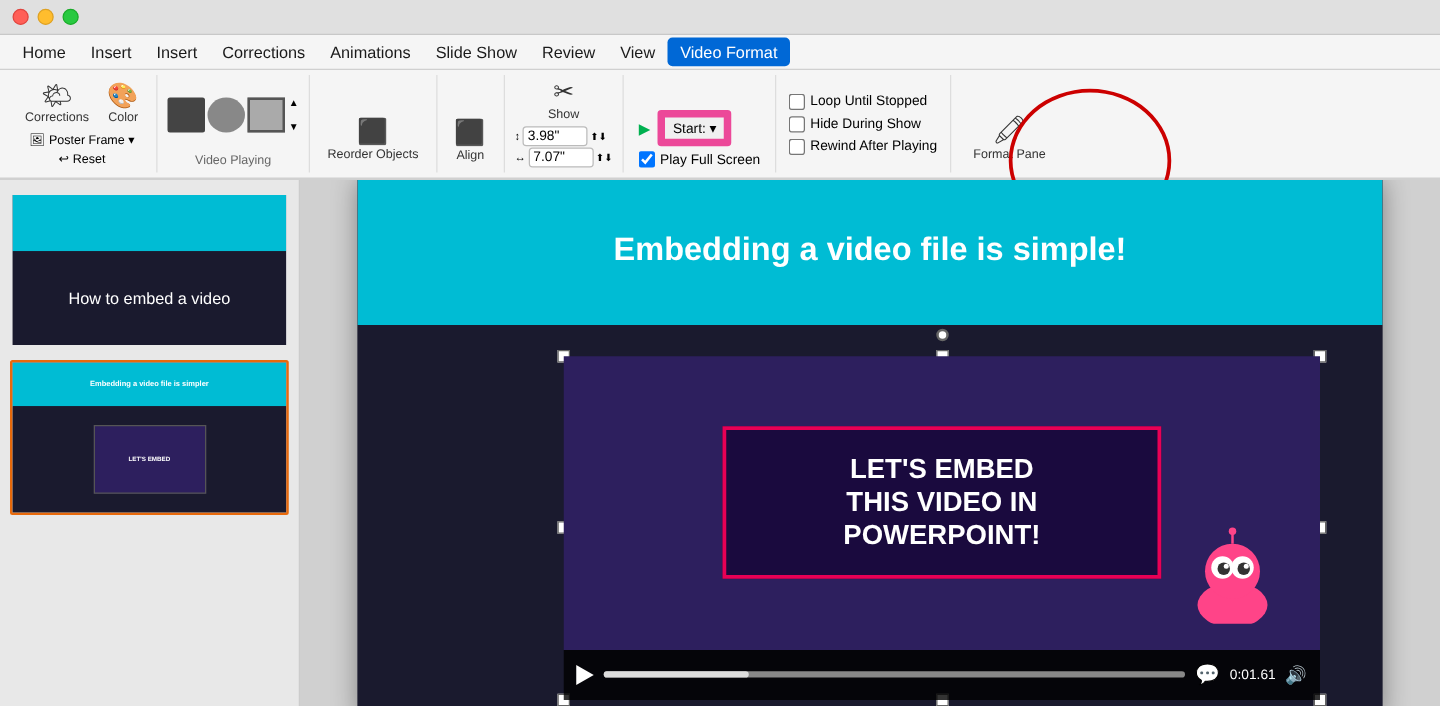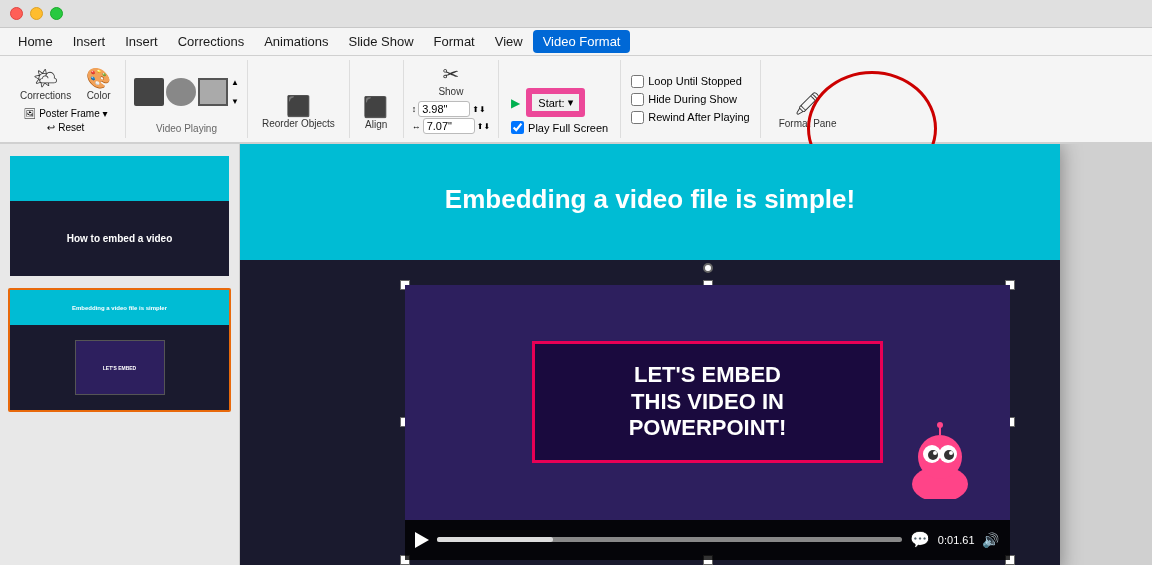--- a/index.html
+++ b/index.html
@@ -197,22 +197,22 @@
     }
     .thumb1-dark {
       background: #1a1a2e;
       flex: 1;
       display: flex;
       align-items: center;
       justify-content: center;
     }
     .thumb1-text {
       color: white;
-      font-size: 10px;
-      font-weight: bold;
+      font-size: 13px;
+      font-weight: normal;
       text-align: center;
       padding: 4px;
     }
 
     .thumb2-bg {
       background: #1a1a2e;
       width: 100%;
       height: 100%;
       display: flex;
       flex-direction: column;
@@ -253,20 +253,21 @@
       font-weight: bold;
       text-align: center;
     }
 
     
     .slide-canvas {
       flex: 1;
       background: #d0d0d0;
       display: flex;
       align-items: center;
+      justify-content: center;
       overflow: hidden;
       position: relative;
     }
     .slide-content {
       width: 820px;
       height: 430px;
       background: #1a1a2e;
       position: relative;
       overflow: hidden;
       box-shadow: 0 4px 20px rgba(0,0,0,0.4);
@@ -442,21 +443,21 @@
     <span class="traffic-light tl-green"></span>
   </div>
 
   <div class="menu-bar">
     <div class="menu-item">Home</div>
     <div class="menu-item">Insert</div>
     <div class="menu-item">Insert</div>
     <div class="menu-item">Corrections</div>
     <div class="menu-item">Animations</div>
     <div class="menu-item">Slide Show</div>
-    <div class="menu-item">Format</div>
+    <div class="menu-item">Review</div>
     <div class="menu-item">View</div>
     <div class="menu-item active">Video Format</div>
   </div>
 
   <div class="ribbon-wrapper">
     <div class="ribbon">
 
 
       <div class="ribbon-group">
         <div class="ribbon-buttons-row">

